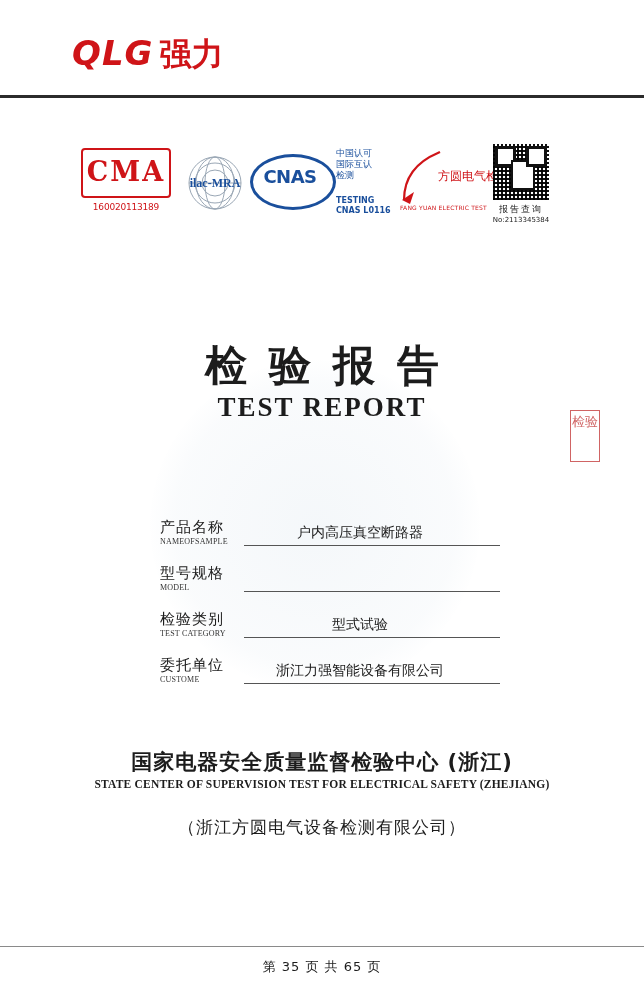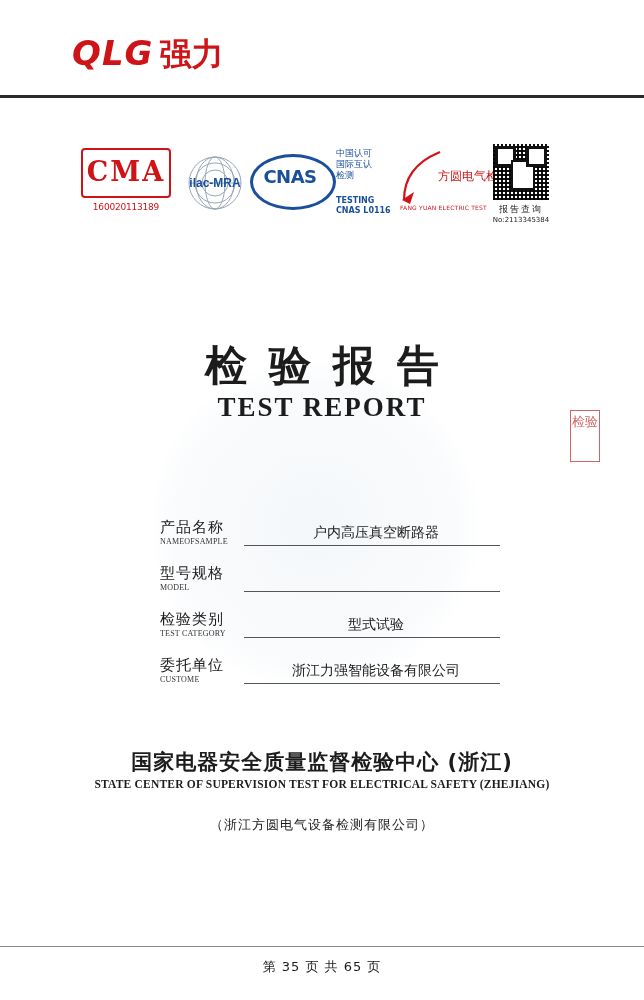--- a/index.html
+++ b/index.html
@@ -100,21 +100,21 @@
     left: 172px;
     top: 12px;
     width: 86px;
     height: 62px;
   }
   .ilac-text {
     position: absolute;
     left: 0; top: 24px;
     width: 86px;
     text-align: center;
-    font-family: Liberation Sans, sans-serif;
+    font-family: Liberation Serif, serif;
     font-weight: bold;
     font-size: 12px;
     color: #1a4f9c;
   }
 
   
   .mark-cnas {
     position: absolute;
     left: 248px;
     top: 6px;
@@ -325,21 +325,21 @@
   }
   .field-line {
     position: absolute;
     left: 84px;
     top: 27px;
     width: 256px;
     border-bottom: 1px solid #555;
   }
   .field-value {
     position: absolute;
-    left: 88px;
+    left: 72px;
     top: 6px;
     width: 256px;
     text-align: center;
     font-family: "DejaVu Sans", sans-serif;
     font-size: 14px;
     color: #1c1c1c;
   }
   .field-value.latin {
     font-family: "Liberation Serif", serif;
     font-size: 16px;
@@ -364,21 +364,21 @@
     margin-top: 2px;
     font-family: "Liberation Serif", serif;
     font-weight: bold;
     font-size: 11.5px;
     color: #1c1c1c;
     letter-spacing: 0.2px;
   }
   .org-paren {
     margin-top: 26px;
     font-family: "DejaVu Sans", sans-serif;
-    font-size: 13px;
+    font-size: 17px;
     color: #1c1c1c;
     letter-spacing: 1px;
   }
 
   
   .seal {
     position: absolute;
     left: 247px;
     top: 398px;
     width: 136px;

